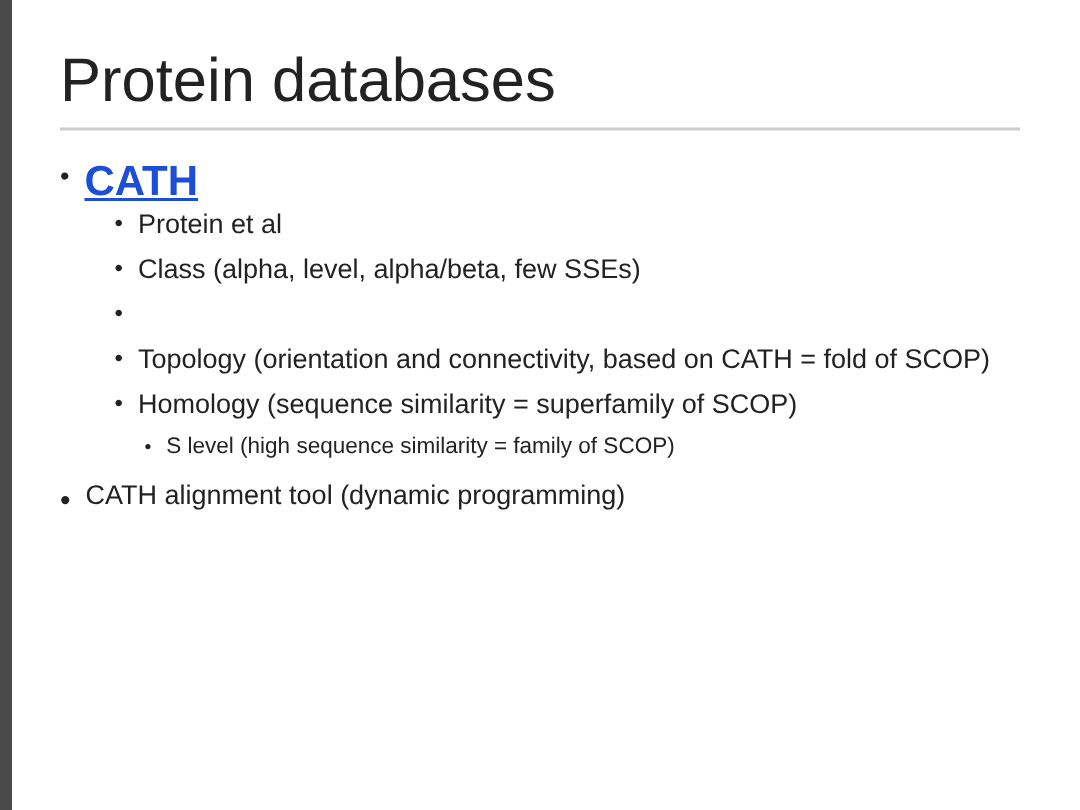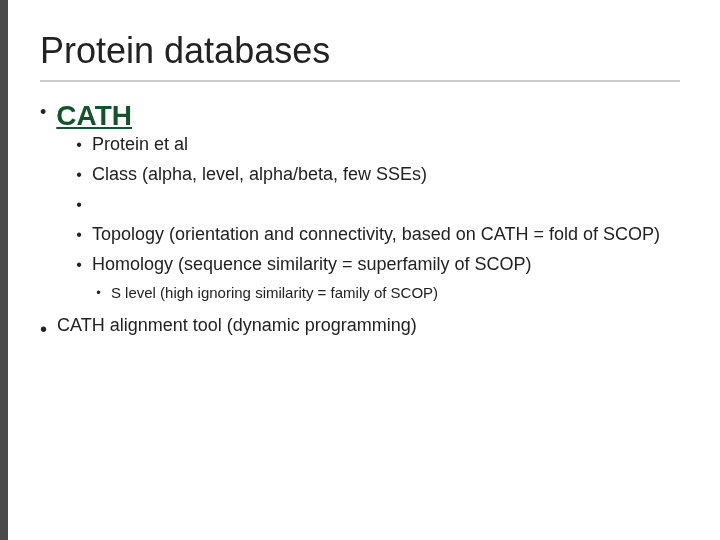--- a/index.html
+++ b/index.html
@@ -31,21 +31,21 @@
       width: 8px;
       height: 100%;
       background: #4a4a4a;
     }
 
     .content {
       margin-left: 10px;
     }
 
     .page-title {
-      font-size: 36px;
+      font-size: 41px;
       font-weight: normal;
       color: #222222;
       margin-bottom: 18px;
       border-bottom: 2px solid #cccccc;
       padding-bottom: 8px;
     }
 
     .main-list {
       list-style: none;
       padding: 0;
@@ -61,21 +61,21 @@
     }
 
     .bullet {
       margin-right: 10px;
       margin-top: 2px;
       font-size: 18px;
       flex-shrink: 0;
     }
 
     .cath-link {
-      color: #14532d;
+      color: #1d4ed8;
       text-decoration: underline;
       font-size: 28px;
       font-weight: bold;
     }
 
     .sub-list {
       list-style: none;
       padding: 0;
       margin: 0 0 0 20px;
     }
@@ -158,21 +158,21 @@
             </li>
             <li>
               <span class="bullet">•</span>
               <span>Homology (sequence similarity = superfamily of SCOP)</span>
             </li>
           </ul>
 
           <ul class="sub-sub-list">
             <li>
               <span class="bullet">•</span>
-              <span>S level (high ignoring similarity = family of SCOP)</span>
+              <span>S level (high sequence similarity = family of SCOP)</span>
             </li>
           </ul>
 
         </div>
       </li>
 
       <li class="ssap-item">
         <span class="bullet">•</span>
         <span>CATH alignment tool (dynamic programming)</span>
       </li>

